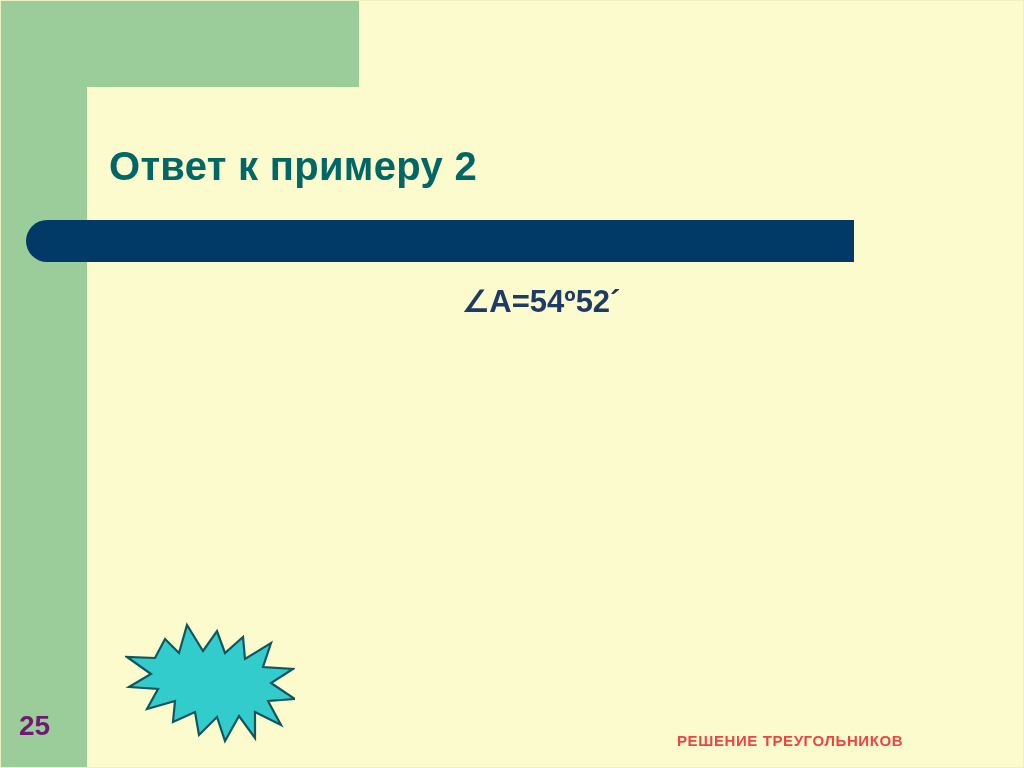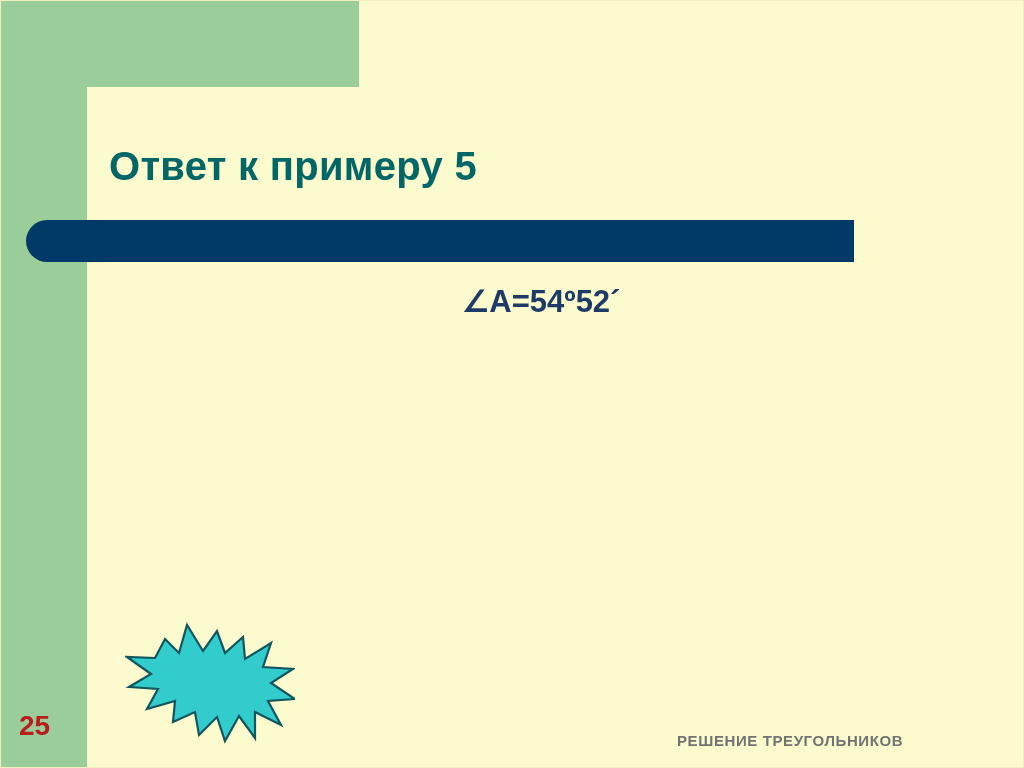--- a/index.html
+++ b/index.html
@@ -104,46 +104,46 @@
   }
   .burst svg { display: block; width: 100%; height: 100%; }
 
   
   .slide-number {
     position: absolute;
     left: 18px;
     top: 711px;
     font-size: 28px;
     font-weight: bold;
-    color: #b91c1c;
+    color: #701a75;
     line-height: 1;
   }
 
   
   .footer-label {
     position: absolute;
     left: 676px;
     top: 731px;
     font-size: 15px;
     font-weight: bold;
-    color: #737373;
+    color: #ef4444;
     letter-spacing: 0.6px;
     white-space: nowrap;
   }
 </style>
 </head>
 <body>
 
 <div class="slide">
 
   <div class="green-left-strip"></div>
   <div class="green-top-band"></div>
   <div class="cream-panel"></div>
 
-  <div class="slide-title">Ответ к примеру 5</div>
+  <div class="slide-title">Ответ к примеру 2</div>
 
   <div class="navy-bar"></div>
 
   <div class="angle-list">
     <div class="angle-line">∠A=54º52´</div>
   </div>
 
   <div class="burst">
     <svg viewBox="0 0 170 128" xmlns="http://www.w3.org/2000/svg" aria-hidden="true">
       <polygon points="40,22 54,36 62,8 78,34 92,14 100,36 118,20 120,42 146,26 138,50 168,52 146,66 170,82 143,84 156,108 130,95 130,121 114,99 100,124 92,100 74,118 70,95 48,105 50,84 22,92 33,72 4,70 26,57 2,40 30,41" fill="#33cccc" stroke="#11555e" stroke-width="2.2" stroke-linejoin="miter"></polygon>

